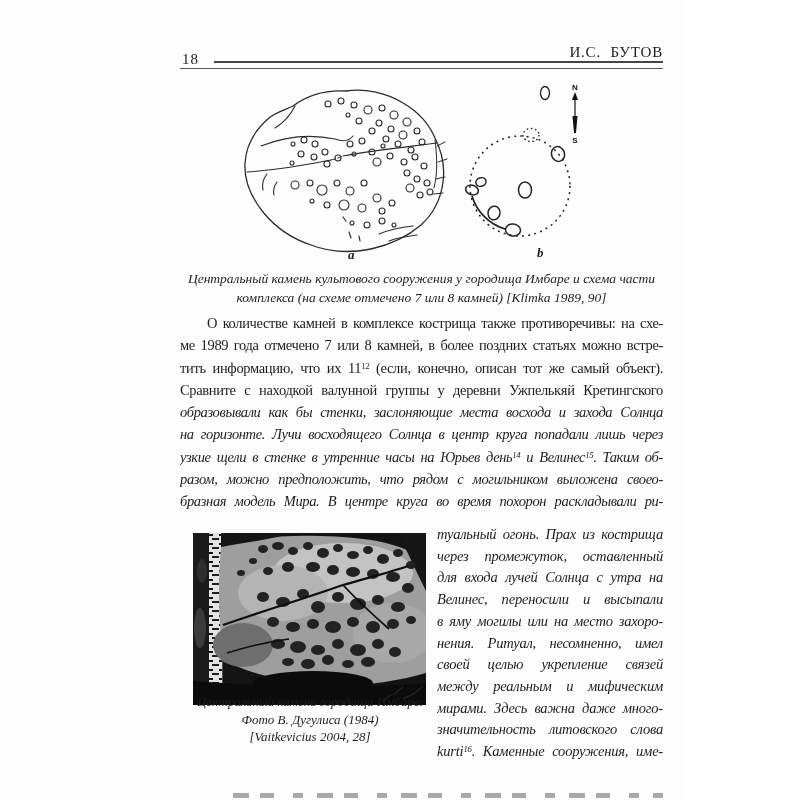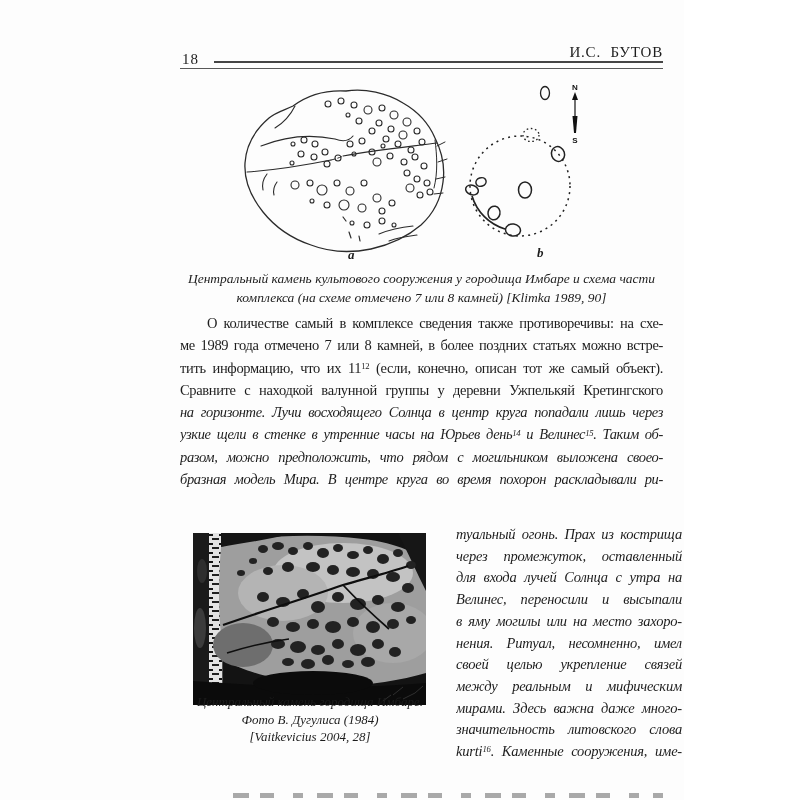--- a/index.html
+++ b/index.html
@@ -24,21 +24,21 @@
   .cap .line{text-align:center;}
   .figcap{position:absolute;left:180px;top:269px;width:483px;font-size:13.5px;line-height:19px;}
   .photocap{position:absolute;left:177px;top:693px;width:266px;font-size:13px;line-height:17.5px;}
 
   
   .para{position:absolute;left:180px;top:312px;width:483px;font-size:14.5px;
         line-height:22.3px;letter-spacing:-0.35px;}
   .para .line:first-child{text-indent:27px;}
   .jus .line{text-align:justify;text-align-last:justify;max-height:23px;overflow:hidden;}
   .col{position:absolute;left:437px;top:524px;width:226px;font-size:14.5px;
-       line-height:21.7px;font-style:italic;letter-spacing:-0.2px;margin-left:19px;}
+       line-height:21.7px;font-style:italic;letter-spacing:-0.2px;}
   .col .line{max-height:22px;}
   .it{font-style:italic;}
   sup{font-size:.6em;line-height:0;position:relative;top:-.45em;vertical-align:baseline;}
 
   
   .photo{position:absolute;left:193px;top:533px;width:233px;height:172px;}
 
   
   .cutoff{position:absolute;left:233px;top:793px;width:430px;height:5px;opacity:.75;
     background:repeating-linear-gradient(90deg,#8d8d8d 0 16px,transparent 16px 27px,
@@ -159,24 +159,25 @@
 
   <span class="fig-label labA">а</span>
   <span class="fig-label labB">b</span>
 
   <div class="figcap cap">
       <div class="line"><span>Центральный камень культового сооружения у городища Имбаре и схема части</span></div>
       <div class="line"><span>комплекса (на схеме отмечено 7 или 8 камней) [Klimka 1989, 90]</span></div>
     </div>
 
   <div class="para jus">
-      <div class="line"><span>О количестве самый в комплексе сведения также противоречивы: на схе-</span></div>
+      <div class="line"><span>О количестве камней в комплексе кострища также противоречивы: на схе-</span></div>
       <div class="line"><span>ме 1989 года отмечено 7 или 8 камней, в более поздних статьях можно встре-</span></div>
       <div class="line"><span>тить информацию, что их 11</span><sup>12</sup><span> (если, конечно, описан тот же самый объект).</span></div>
       <div class="line"><span>Сравните с находкой валунной группы у деревни Ужпелькяй Кретингского</span></div>
+      <div class="line"><span class="it">образовывали как бы стенки, заслоняющие места восхода и захода Солнца</span></div>
       <div class="line"><span class="it">на горизонте. Лучи восходящего Солнца в центр круга попадали лишь через</span></div>
       <div class="line"><span class="it">узкие щели в стенке в утренние часы на Юрьев день</span><sup class="it">14</sup><span class="it"> и Велинес</span><sup class="it">15</sup><span class="it">. Таким об-</span></div>
       <div class="line"><span class="it">разом, можно предположить, что рядом с могильником выложена своео-</span></div>
       <div class="line"><span class="it">бразная модель Мира. В центре круга во время похорон раскладывали ри-</span></div>
     </div>
 
   <svg class="photo" width="233" height="172" viewBox="0 0 233 172">
     <defs>
       <pattern id="tickp" width="13" height="9" patternUnits="userSpaceOnUse">
         <rect width="13" height="9" fill="#e3e3e3"></rect>

